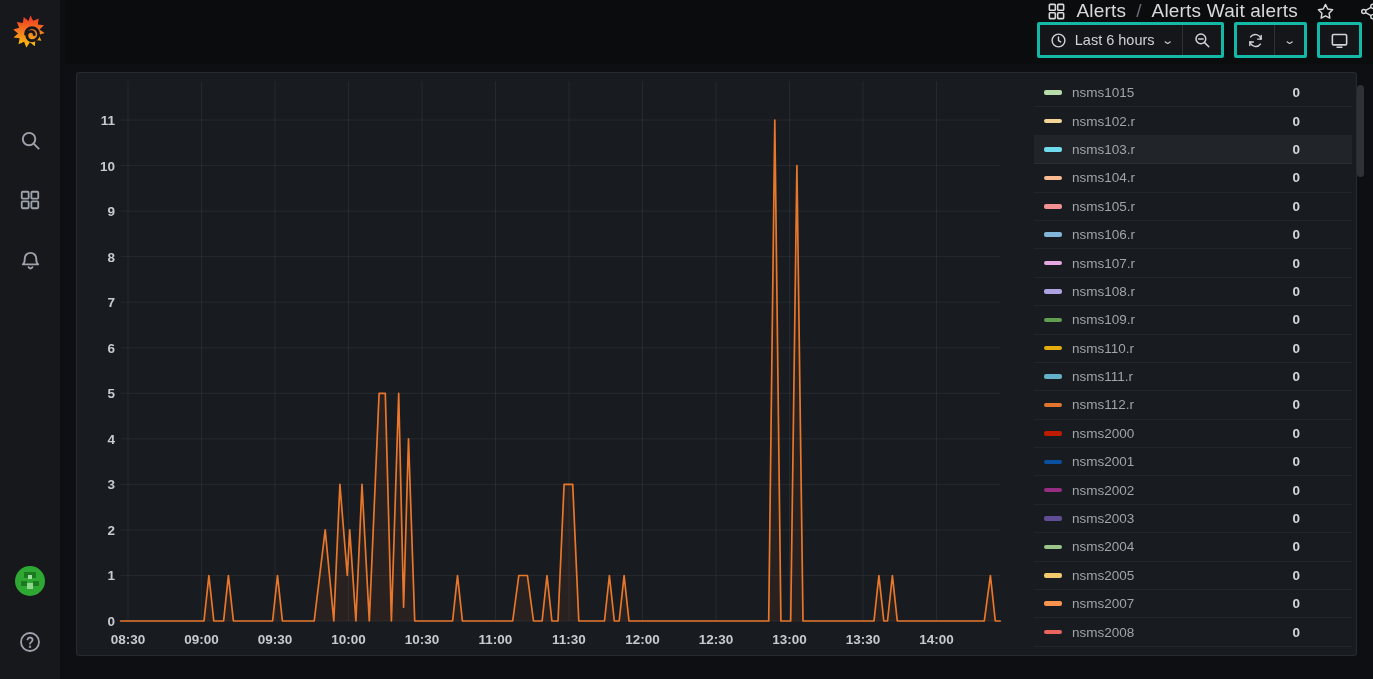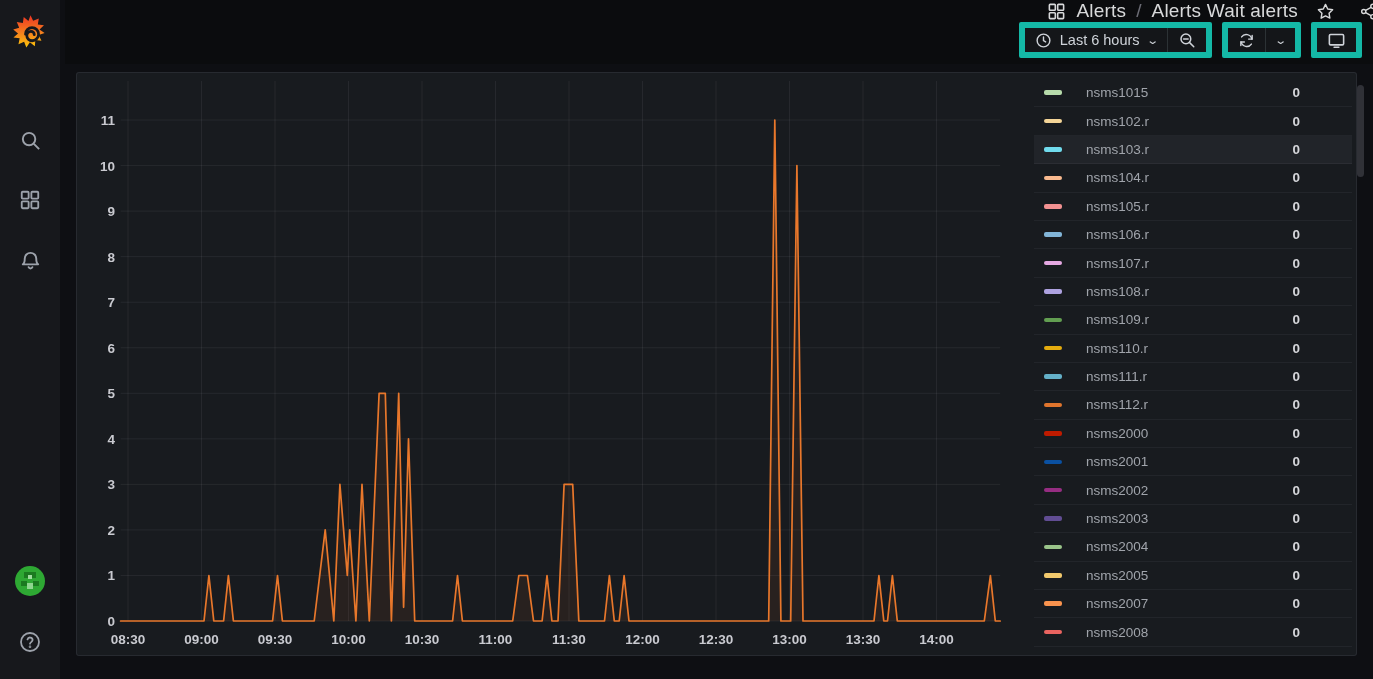--- a/index.html
+++ b/index.html
@@ -20,39 +20,39 @@
   
   .topbar { position:absolute; left:65px; top:0; width:1313px; height:64px;
             background:#0b0c0e; display:flex; align-items:flex-end; z-index:4;flex-direction:column; }
   .crumb { display:flex; align-items:center; gap:10px; margin-left:22px; color:#d8d9da; }
   .crumb .txt { font-size:19px; letter-spacing:.2px; }
   .crumb .sep { color:rgba(204,204,220,.5); font-size:19px; }
   .crumb-icon { display:flex; align-items:center; color:#d8d9da; }
   .crumb .act { margin-left:8px; display:flex; align-items:center; cursor:pointer; color:#d8d9da; }
   .tb-right { margin-left:auto; margin-right:16px; display:flex; align-items:center; gap:10px; }
   .btn-group { display:flex; align-items:stretch; height:36px;
-               background:#141619; border:6px solid #14b8a6; border-radius:2px; }
+               background:#141619; border:3px solid #14b8a6; border-radius:2px; }
   .tb-btn { display:flex; align-items:center; gap:8px; padding:0 10px; color:#cfd3d9;
             font-size:14.5px; font-weight:500; cursor:pointer; }
   .tb-btn + .tb-btn { border-left:1px solid #2c3235; }
   .tb-btn svg { stroke:#cfd3d9; }
   .chev { font-size:11px; color:#cfd3d9; transform:scaleX(1.4); }
 
   
   .panel { position:absolute; left:76px; top:72px; width:1281px; height:584px;
            background:#181b1f; border:1px solid rgba(204,204,220,.09); border-radius:3px; }
   .chart-svg { position:absolute; left:0; top:0; }
 
   
   .legend { position:absolute; right:4px; top:6px; width:318px; }
   .lrow { display:flex; align-items:center; height:28.4px; padding:0 52px 0 10px;
           border-bottom:1px solid rgba(204,204,220,.06); cursor:pointer; }
   .lrow.hl { background:rgba(204,204,220,.055); }
   .lswatch { width:18px; height:4.5px; border-radius:2px; flex:0 0 auto; }
-  .llabel { margin-left:24px; font-size:13.5px; color:#a0a4ab; }
+  .llabel { margin-left:10px; font-size:13.5px; color:#a0a4ab; }
   .lvalue { margin-left:auto; font-size:13.5px; font-weight:700; color:#d5d6da; }
   .lscroll { position:absolute; right:-12px; top:6px; width:7px; height:92px;
              border-radius:4px; background:rgba(204,204,220,.18); cursor:pointer; }
 </style>
 </head>
 <body>
 
 <div class="app">
 
   <nav class="sidebar">

